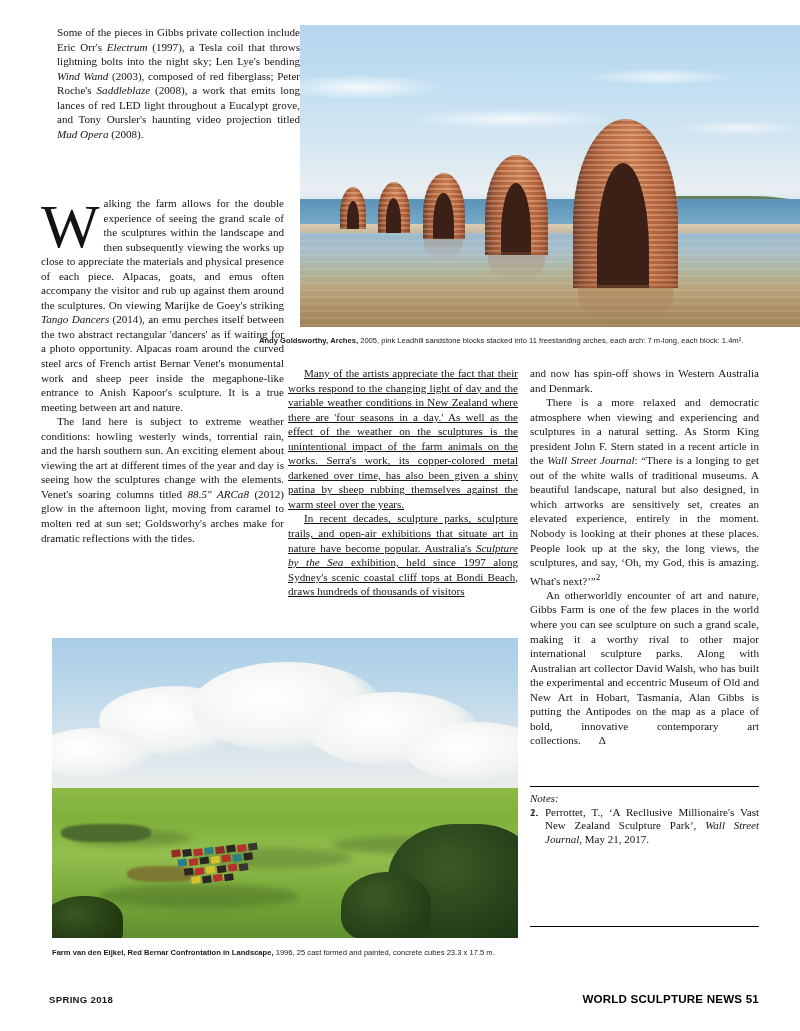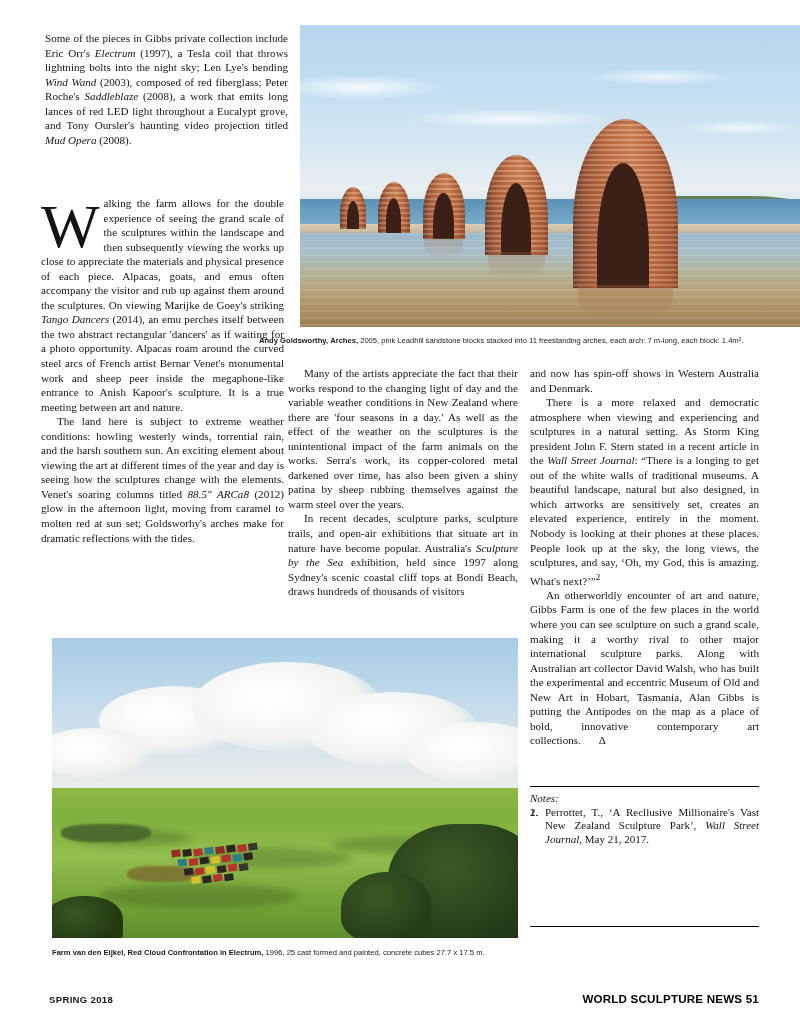--- a/index.html
+++ b/index.html
@@ -13,21 +13,21 @@
   .page { position:relative; width:800px; height:1031px; padding:0; }
 
   
   .col-text { font-size:11.1px; line-height:14.55px; text-align:justify;
               hyphens:auto; -webkit-hyphens:auto; }
   .col-text p { text-indent:16px; margin:0; }
   .col-text p.noindent { text-indent:0; }
 
   
   .top { position:absolute; left:41px; top:25px; width:718px; height:310px; }
-  .top-col { position:absolute; left:4px; top:0; width:243px;margin-top:6px; }
+  .top-col { position:absolute; left:16px; top:0; width:243px; }
   .photo-arches { position:absolute; left:259px; top:0; width:500px; height:302px;
                   overflow:hidden; }
 
   
   .ph-sky { position:absolute; inset:0;
     background:linear-gradient(to bottom,#b5d6ee 0%, #c3dff1 22%, #dbe9f2 44%,
                 #e9eff2 55%, #cfe0ea 60%, #9fc4db 62%, #7fb0cf 66%, #6aa3c6 72%,
                 #7fb2cd 80%, #93bed5 88%, #a9cbdd 100%); }
   .ph-clouds { position:absolute; left:0; top:8%; width:100%; height:42%;
     background:
@@ -64,21 +64,21 @@
   .cap { font-family:"Liberation Sans", sans-serif; font-size:7.6px;
          line-height:9.6px; color:#1a1a1a; }
   .cap .wk { font-weight:bold; }
 
   
   .dropcap { float:left; font-size:62px; line-height:48px; font-weight:normal;
              padding:4px 4px 0 0; margin-top:2px; font-family:"Liberation Serif", serif; }
 
   
   .c1 { position:absolute; left:41px; top:196px; width:243px; }
-  .c2 { position:absolute; left:288px; top:366px; width:230px; }
+  .c2 { position:absolute; left:288px; top:366px; width:230px;text-decoration:underline; }
   .c3 { position:absolute; left:530px; top:366px; width:229px; }
 
   
   .photo-hills { position:absolute; left:52px; top:638px; width:466px; height:300px;
                  overflow:hidden; }
   .hl-sky { position:absolute; left:0; top:0; width:100%; height:56%;
     background:linear-gradient(to bottom,#a9cde6 0%, #bcd8ea 30%, #d3e2ec 58%,
                #e3eaec 80%, #eef1ea 100%); }
   .hl-cloud { position:absolute; border-radius:50%;
     background:radial-gradient(ellipse at 40% 40%, #ffffff 0%, #f2f4f2 55%, rgba(235,238,234,0) 75%); }
@@ -271,22 +271,22 @@
 
       <div class="cube" style="left:16px; top:29px; background:#d8c12c;"></div>
       <div class="cube" style="left:27px; top:30px; background:#2b2622;"></div>
       <div class="cube" style="left:38px; top:30px; background:#b5312a;"></div>
       <div class="cube" style="left:49px; top:31px; background:#2b2622;"></div>
     </div>
   </div>
 
   <div class="cap-hills cap">
     <span class="wk">Farm van den Eijkel,</span>
-    <span class="wk">Red Cloud Confrontation in Electrum,</span>
-    <span>1996, 25 cast formed and painted, concrete cubes 27.7 x 17.5 m.</span>
+    <span class="wk">Red Bernar Confrontation in Landscape,</span>
+    <span>1996, 25 cast formed and painted, concrete cubes 23.3 x 17.5 m.</span>
   </div>
 
   <hr class="rule" style="position:absolute; left:530px; top:786px; width:229px;">
   <div class="notes">
     <div class="nt-title">Notes:</div>
     <ol>
       <li>
         <span class="num">1.</span>
       </li>
       <li>

